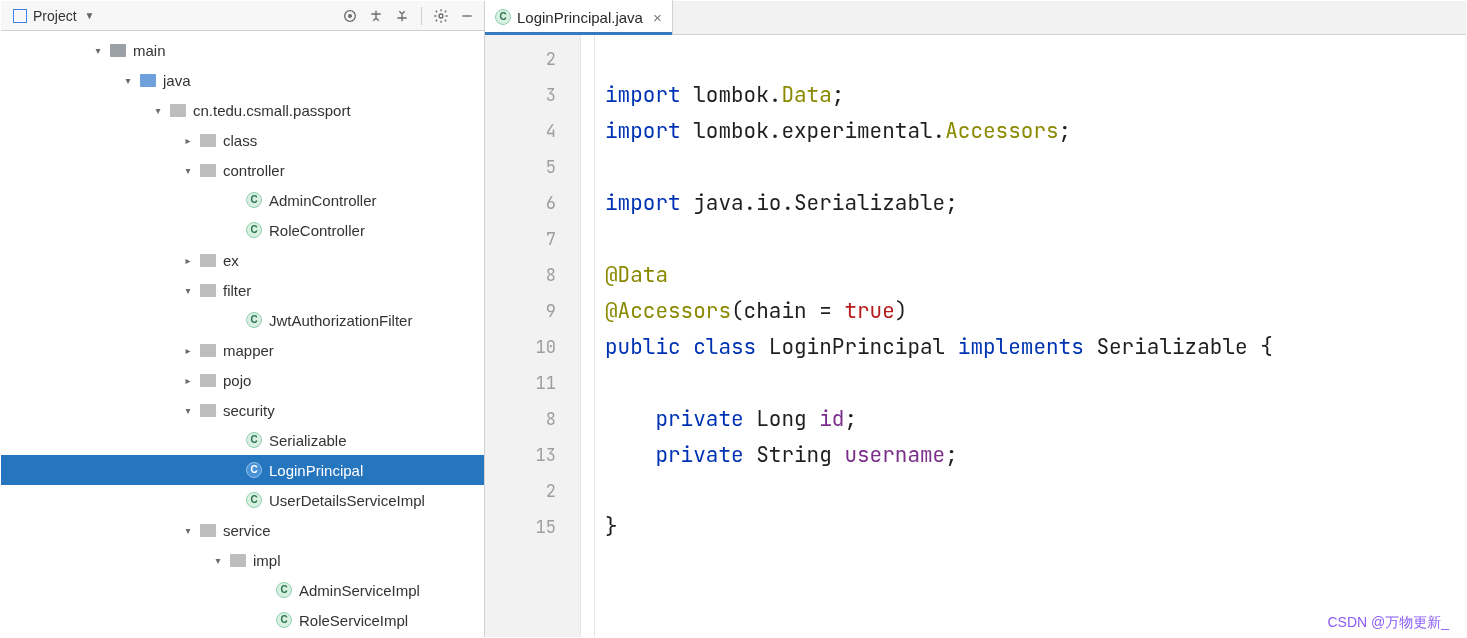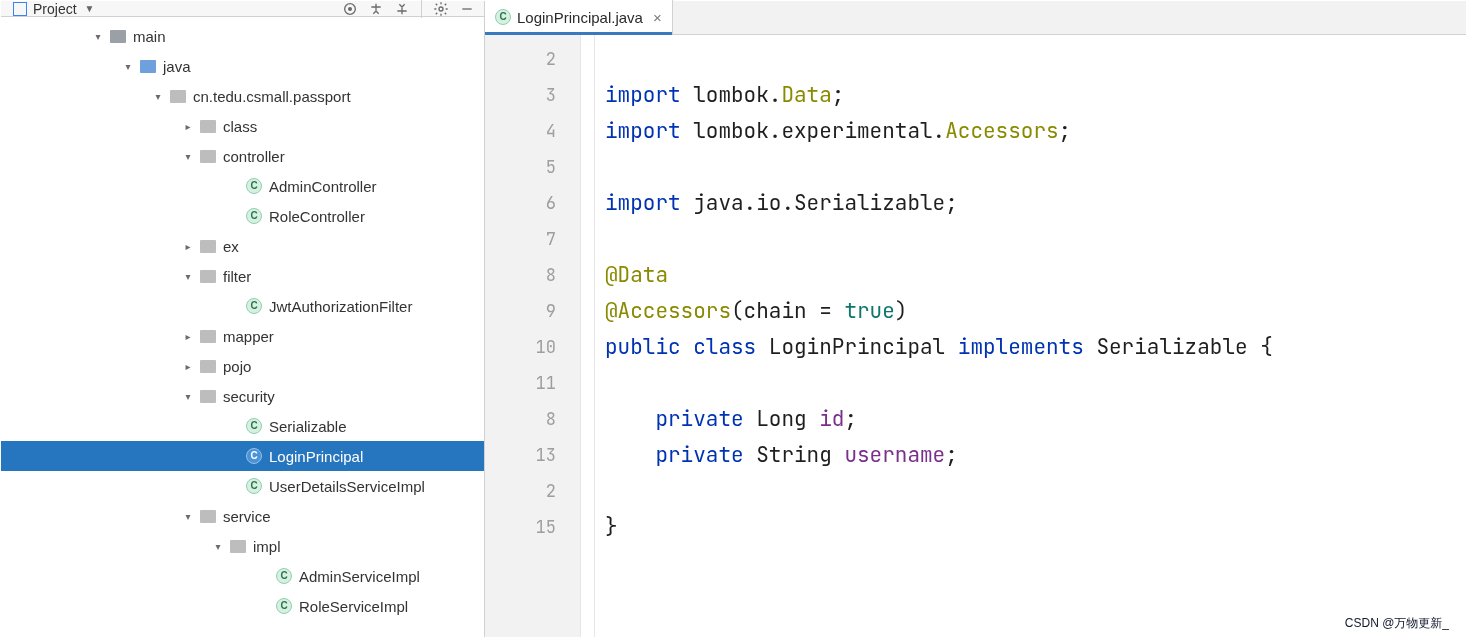--- a/index.html
+++ b/index.html
@@ -1,20 +1,20 @@
 <!DOCTYPE html>
 <html><head>
 <meta charset="utf-8">
 <style>
   html,body{margin:0;padding:0;font-family:"Segoe UI",Arial,sans-serif;font-size:15px;color:#2b2b2b;background:#fff;height:100%;width:100%;overflow:hidden}
   *{box-sizing:border-box}
   .app{display:flex;flex-direction:row;width:1467px;height:638px;border:1px solid transparent}
   
   .side{width:484px;display:flex;flex-direction:column;border-right:1px solid #d1d1d1;background:#fff}
-  .side-toolbar{height:16px;display:flex;align-items:center;padding:0 6px;border-bottom:1px solid #d1d1d1;gap:4px;background:#f7f7f7}
+  .side-toolbar{height:30px;display:flex;align-items:center;padding:0 6px;border-bottom:1px solid #d1d1d1;gap:4px;background:#f7f7f7}
   .proj-btn{display:flex;align-items:center;gap:6px;padding:2px 6px;border-radius:3px;cursor:default}
   .proj-btn .sq{width:14px;height:14px;border:1.5px solid #3b82f6;display:inline-block}
   .proj-btn .lbl{font-size:14px;color:#333}
   .proj-btn .chv{font-size:10px;color:#666;margin-left:2px}
   .spacer{flex:1}
   .tb-icon{width:22px;height:22px;display:flex;align-items:center;justify-content:center;color:#6b6b6b;border-radius:3px}
   .tb-icon svg{width:16px;height:16px}
   .sep{width:1px;height:18px;background:#d0d0d0;margin:0 4px}
   
   .tree{flex:1;overflow:auto;padding-top:4px}
@@ -36,23 +36,23 @@
   .tab .cls{color:#7a7a7a;font-size:15px;margin-left:4px}
   .editor{flex:1;display:flex;font-family:"JetBrains Mono",Consolas,monospace;font-size:21px;line-height:36px}
   .gutter{width:96px;background:#f2f2f2;border-right:1px solid #e6e6e6;text-align:right;padding:6px 24px 0 0;color:#9e9e9e;font-size:17px;position:relative}
   .gut-line{height:36px}
   .markcol{width:14px;border-right:1px solid #e6e6e6}
   .code{flex:1;padding:6px 0 10px 10px;white-space:pre}
   .code .row{height:36px}
   .kw{color:#0033b3}
   .ann{color:#8a8a00}
   .fld{color:#7a2f8a}
-  .bool{color:#0f766e}
+  .bool{color:#b91c1c}
   .txt{color:#1f1f1f}
-  .watermark{position:absolute;right:18px;bottom:6px;font-size:12px;color:#0f172a}
+  .watermark{position:absolute;right:18px;bottom:6px;font-size:14px;color:#8b5cf6}
 </style>
 </head>
 <body>
 
 <div class="app">
 
   <div class="side">
     <div class="side-toolbar">
       <div class="proj-btn">
         <span class="sq"></span>

